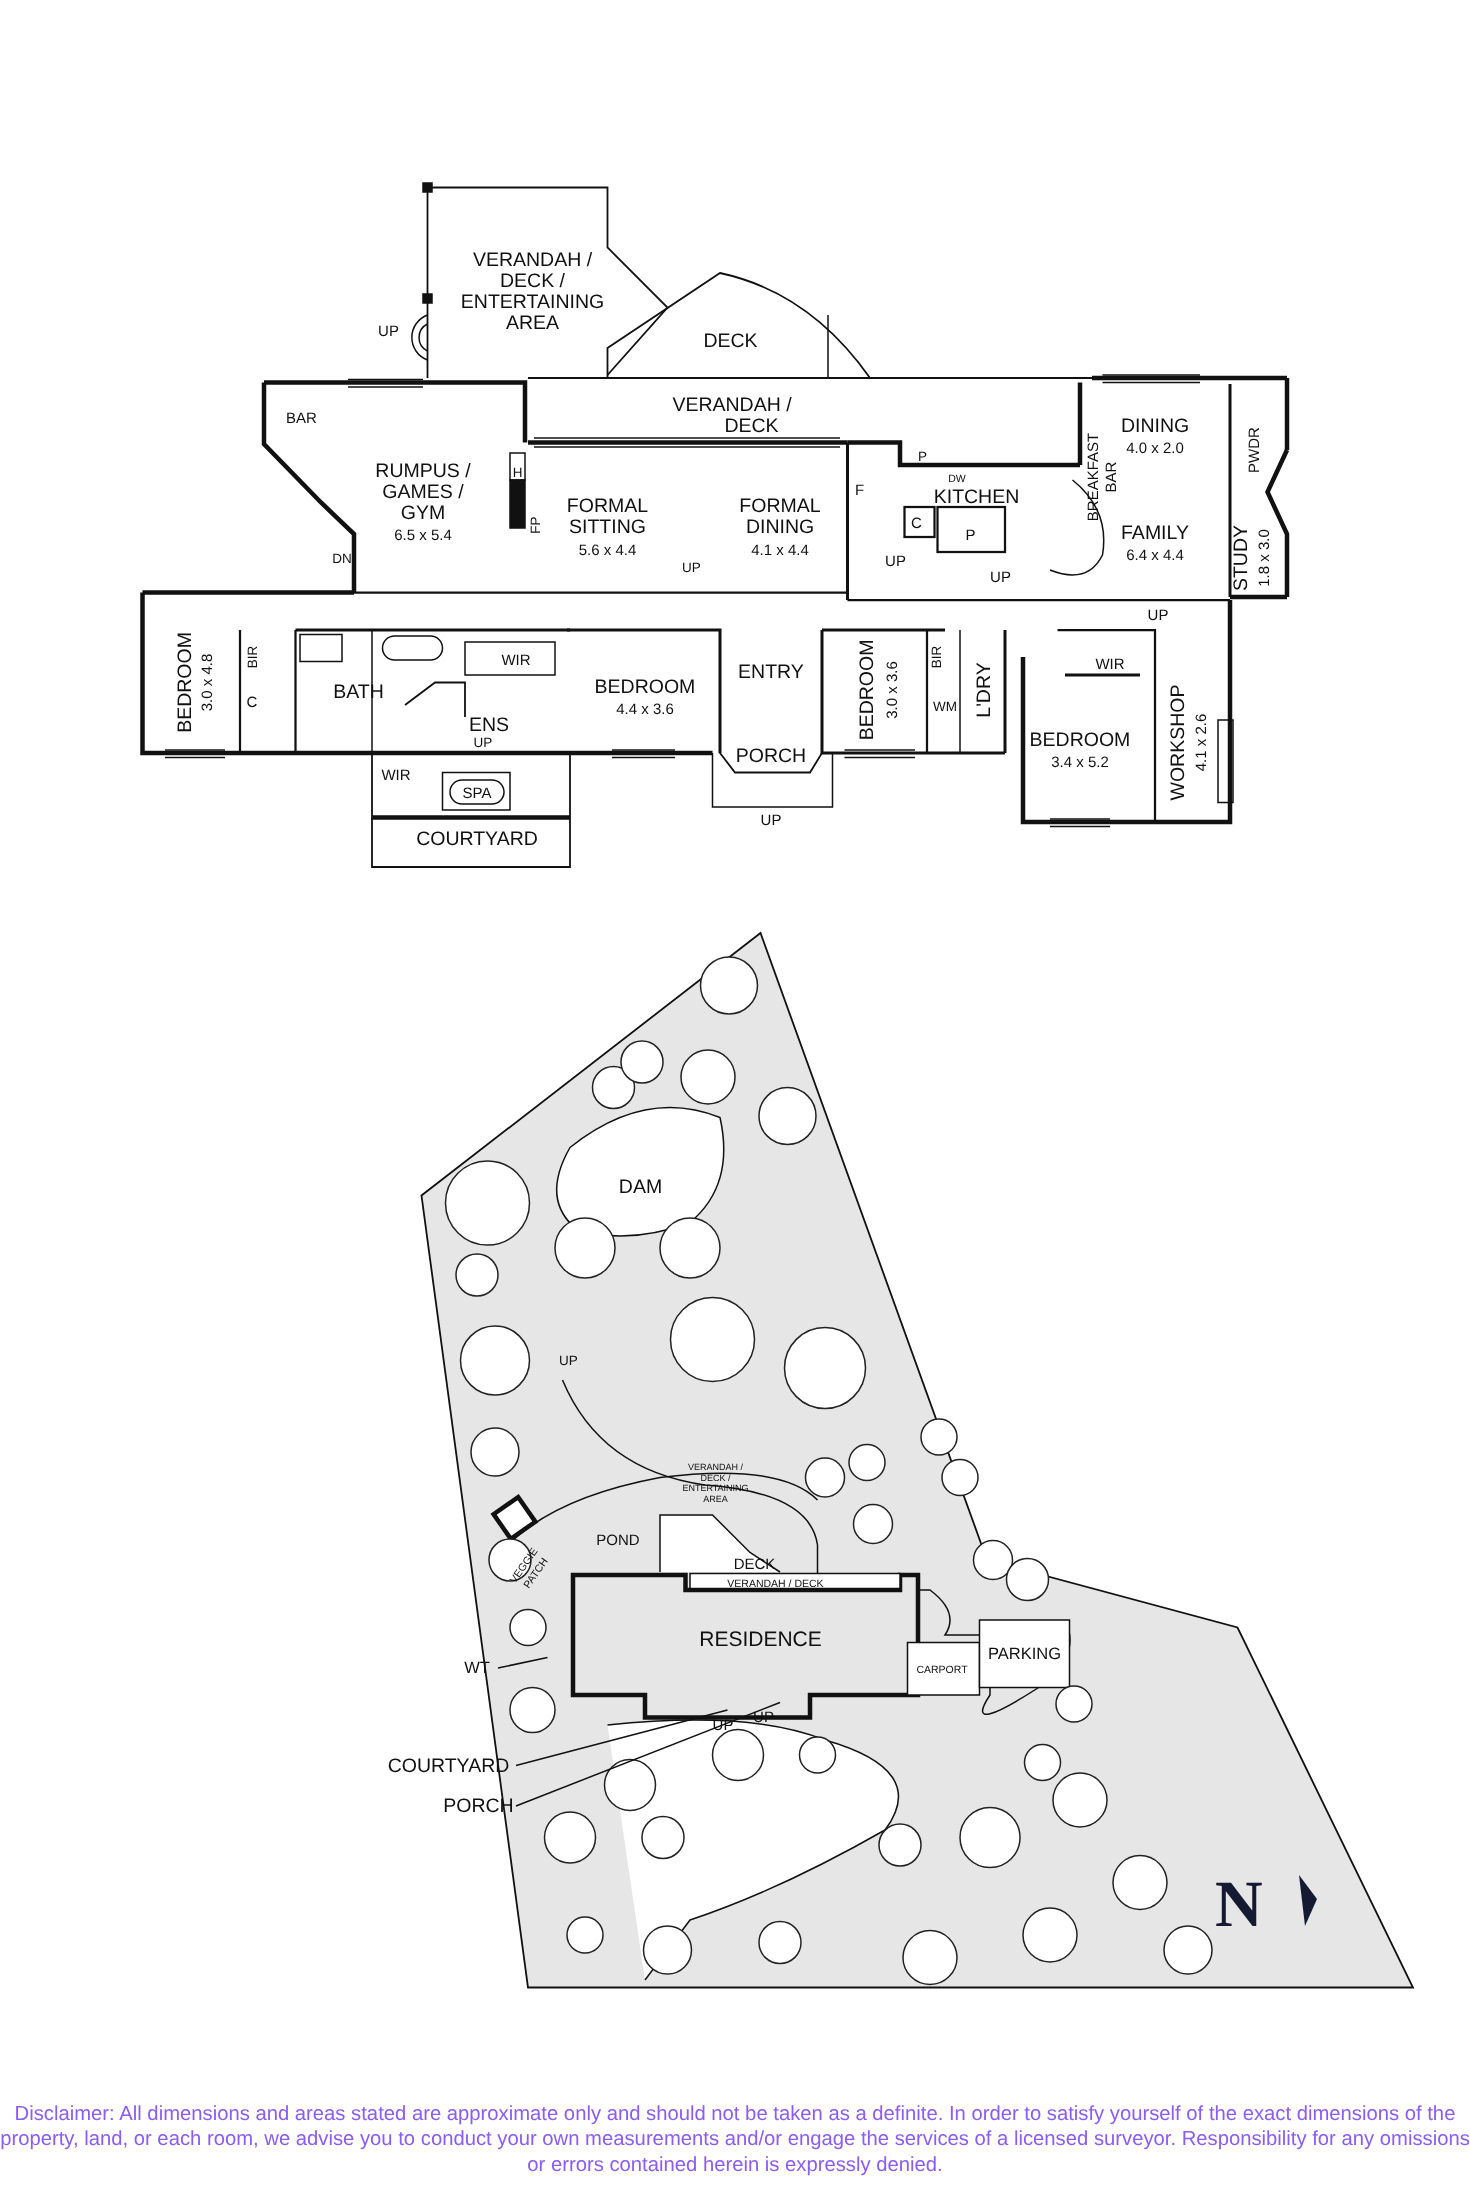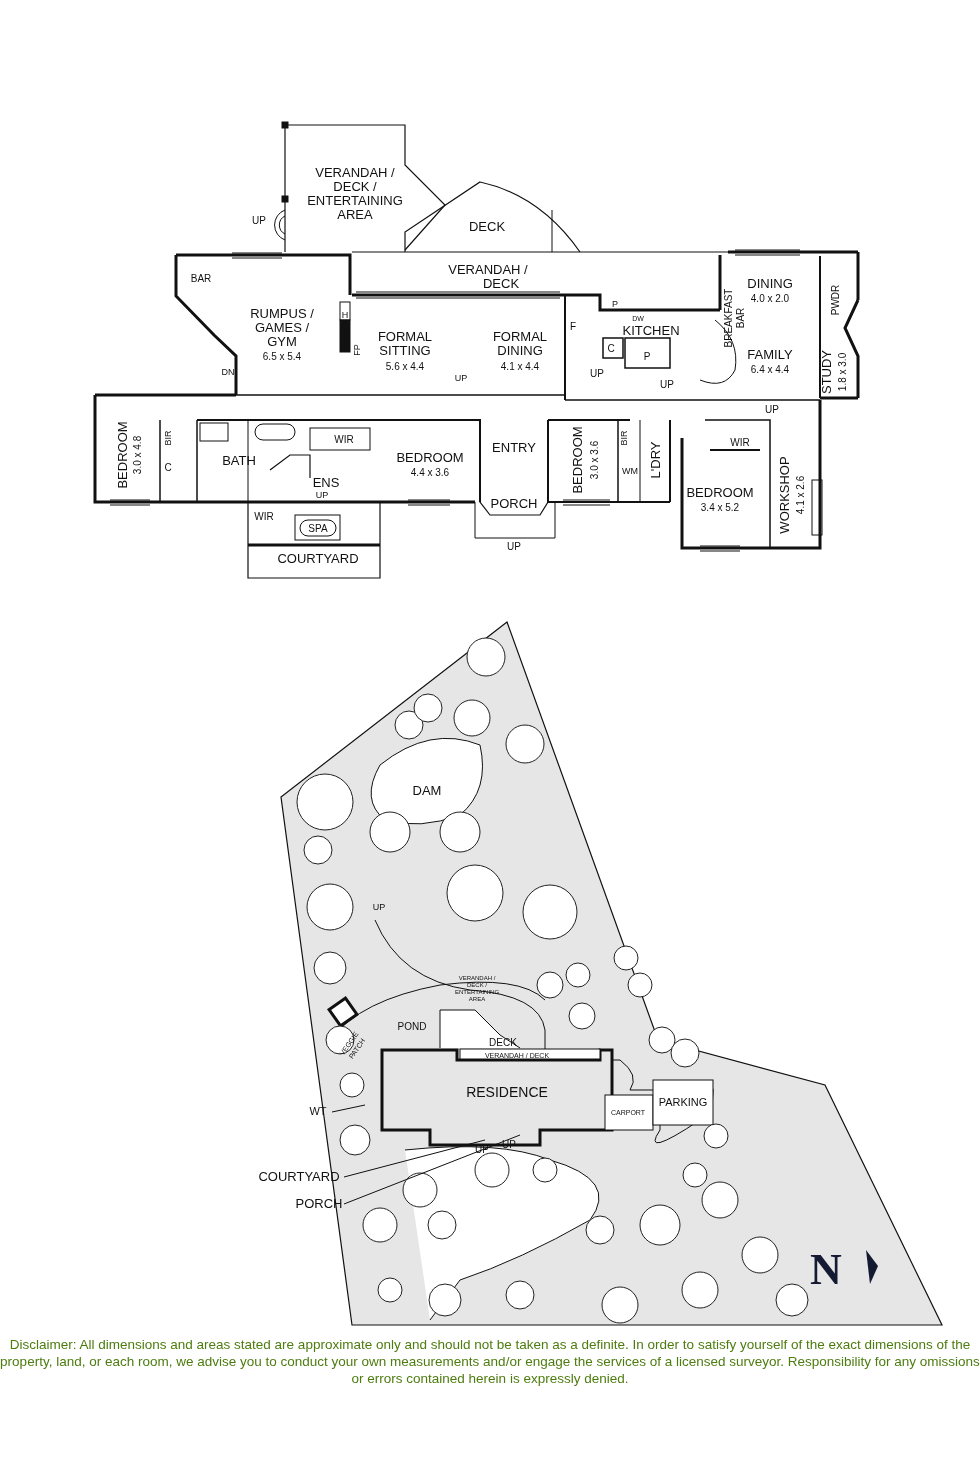--- a/index.html
+++ b/index.html
@@ -1,21 +1,21 @@
 <!DOCTYPE html>
 <html><head>
 <meta charset="utf-8">
 <style>
   html, body { margin:0; padding:0; background:#ffffff; }
   body { width:980px; height:1470px; position:relative; overflow:hidden;
          font-family:"Liberation Sans", sans-serif; color:#111; }
   svg { position:absolute; left:0; top:0; }
   .lbl { font-family:"Liberation Sans", sans-serif; fill:#111; }
-  .disclaimer { position:absolute; left:0; top:1336px; width:980px; text-align:center;
-                font-size:13.5px; line-height:17px; color:#4d7c0f;
+  .disclaimer { position:absolute; left:0; top:1400px; width:980px; text-align:center;
+                font-size:13.5px; line-height:17px; color:#8b5cf6;
                 font-family:"Liberation Sans", sans-serif; }
   .north { position:absolute; left:810px; top:1248px; width:80px; height:50px; }
   .north-letter { position:absolute; left:0; top:0; font-family:"Liberation Serif", serif;
                   font-weight:bold; font-size:44px; color:#151a33; line-height:44px; }
 </style>
 </head>
 <body>
 
 <svg width="980" height="1470" viewBox="0 0 980 1470">
 

